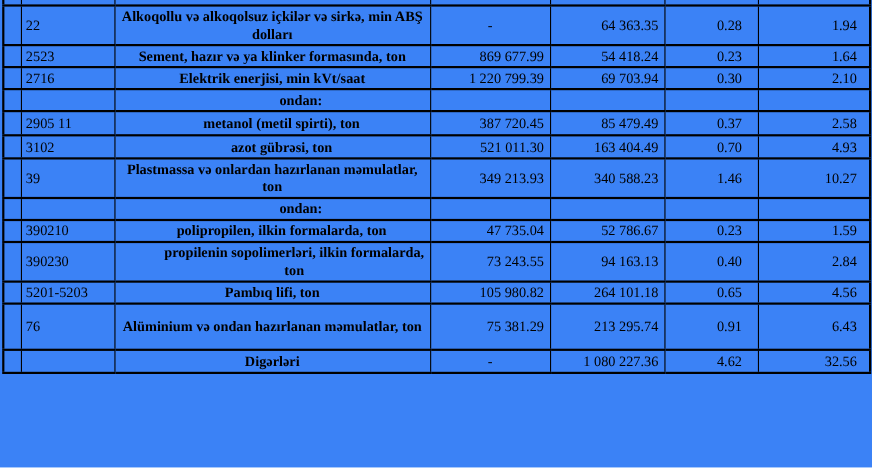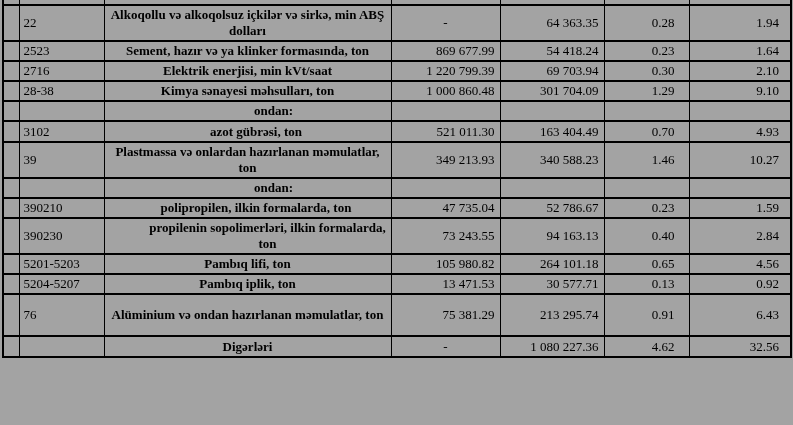--- a/index.html
+++ b/index.html
@@ -1,20 +1,20 @@
 <!DOCTYPE html>
 <html><head>
 <meta charset="utf-8">
 <style>
   html, body { margin: 0; padding: 0; background: #ffffff; }
   .page {
     position: relative;
     width: 793px;
     height: 425px;
-    background: #a3a3a3;
+    background: #3b82f6;
     overflow: hidden;
     color: #000;
     font-family: "Liberation Serif", "DejaVu Serif", serif;
   }
   table.doc-table {
     position: absolute;
     left: 2px;
     top: 0;
     width: 788px;
     border-collapse: collapse;
@@ -94,37 +94,37 @@
         </tr>
         <tr style="height: 20px;">
           <td class="margin-cell"></td>
           <td class="code-cell">2716</td>
           <td class="desc-cell">Elektrik enerjisi, min kVt/saat</td>
           <td class="num v1">1 220 799.39</td>
           <td class="num v2">69 703.94</td>
           <td class="num r1">0.30</td>
           <td class="num r2">2.10</td>
         </tr>
-        <tr style="height: 20px;">
-          <td class="margin-cell"></td>
-          <td class="code-cell">28-38</td>
-          <td class="desc-cell">Kimya sənayesi məhsulları, ton</td>
-          <td class="num v1">1 000 860.48</td>
-          <td class="num v2">301 704.09</td>
-          <td class="num r1">1.29</td>
-          <td class="num r2">9.10</td>
-        </tr>
         <tr style="height: 16px;">
           <td class="margin-cell"></td>
           <td class="code-cell"></td>
           <td class="desc-cell lv3">ondan:</td>
           <td class="num v1"></td>
           <td class="num v2"></td>
           <td class="num r1"></td>
           <td class="num r2"></td>
+        </tr>
+        <tr style="height: 22px;">
+          <td class="margin-cell"></td>
+          <td class="code-cell">2905 11</td>
+          <td class="desc-cell lv1">metanol (metil spirti), ton</td>
+          <td class="num v1">387 720.45</td>
+          <td class="num v2">85 479.49</td>
+          <td class="num r1">0.37</td>
+          <td class="num r2">2.58</td>
         </tr>
         <tr style="height: 21px; margin-left: 37px;">
           <td class="margin-cell"></td>
           <td class="code-cell">3102</td>
           <td class="desc-cell lv1">azot gübrəsi, ton</td>
           <td class="num v1">521 011.30</td>
           <td class="num v2">163 404.49</td>
           <td class="num r1">0.70</td>
           <td class="num r2">4.93</td>
         </tr>
@@ -166,29 +166,20 @@
         </tr>
         <tr style="height: 20px;">
           <td class="margin-cell"></td>
           <td class="code-cell">5201-5203</td>
           <td class="desc-cell">Pambıq lifi, ton</td>
           <td class="num v1">105 980.82</td>
           <td class="num v2">264 101.18</td>
           <td class="num r1">0.65</td>
           <td class="num r2">4.56</td>
         </tr>
-        <tr style="height: 18px;">
-          <td class="margin-cell"></td>
-          <td class="code-cell">5204-5207</td>
-          <td class="desc-cell">Pambıq iplik, ton</td>
-          <td class="num v1">13 471.53</td>
-          <td class="num v2">30 577.71</td>
-          <td class="num r1">0.13</td>
-          <td class="num r2">0.92</td>
-        </tr>
         <tr style="height: 42px;">
           <td class="margin-cell"></td>
           <td class="code-cell">76</td>
           <td class="desc-cell">Alüminium və ondan hazırlanan məmulatlar, ton</td>
           <td class="num v1">75 381.29</td>
           <td class="num v2">213 295.74</td>
           <td class="num r1">0.91</td>
           <td class="num r2">6.43</td>
         </tr>
         <tr style="height: 21px;">

